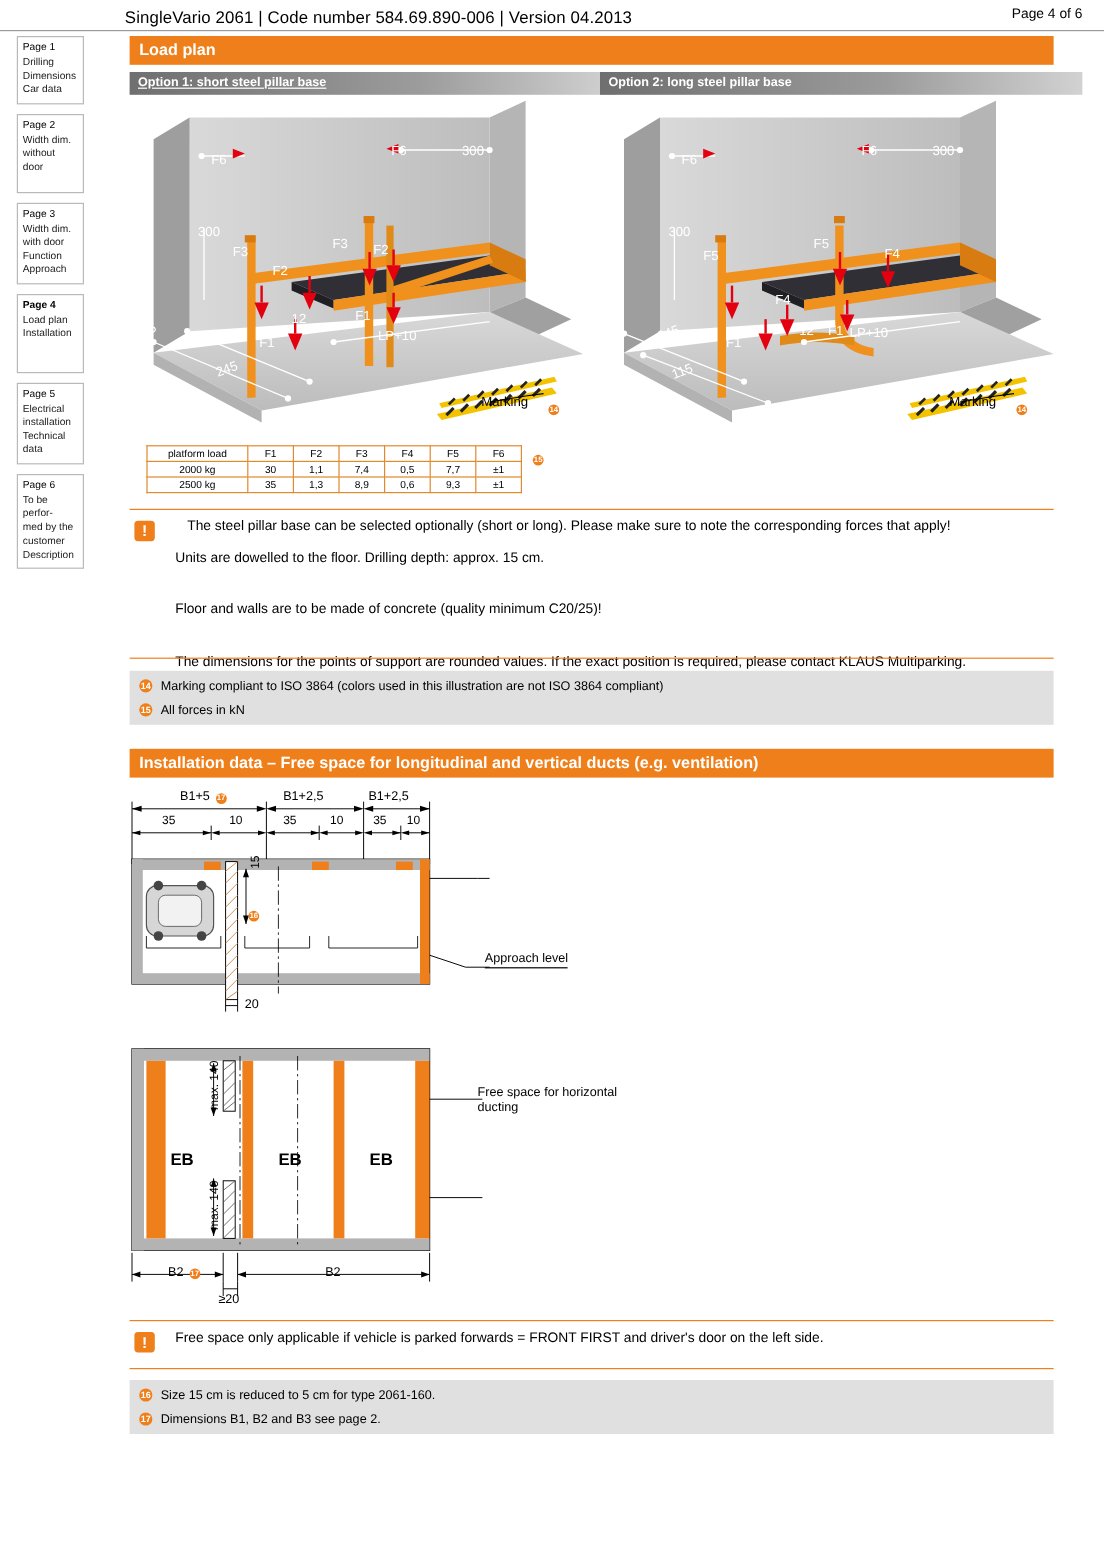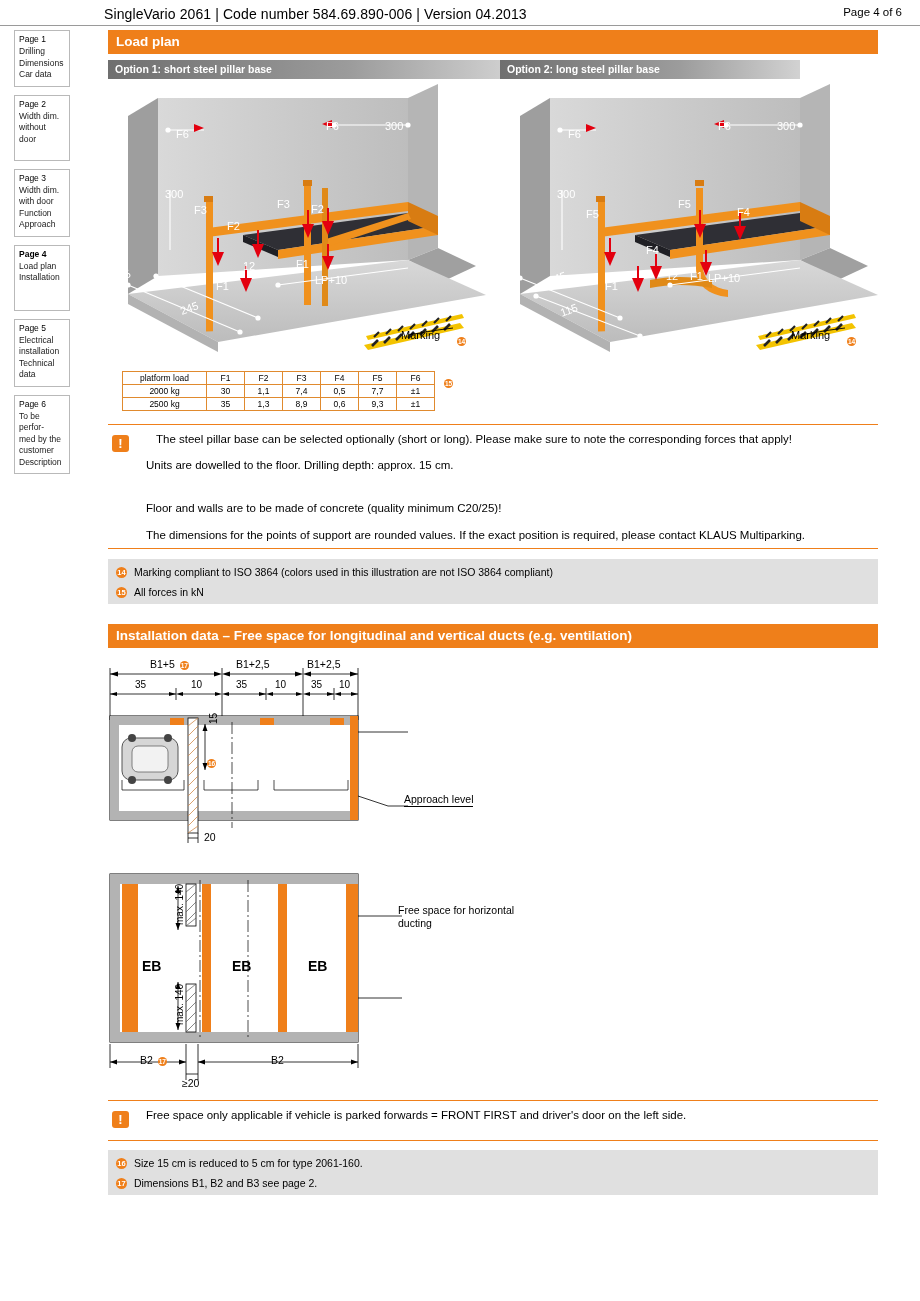--- a/index.html
+++ b/index.html
@@ -153,22 +153,22 @@
     <div class="nav-title">Page 6</div>
     <div class="nav-item">To be perfor-</div>
     <div class="nav-item">med by the</div>
     <div class="nav-item">customer</div>
     <div class="nav-item">Description</div>
   </div>
 </div>
 
 <div class="title-bar" style="left:108px; top:30px; width:770px;">Load plan</div>
 
-<div class="subtitle-bar" style="left:108px; top:60px; width:405px;">Option 1: short steel pillar base</div>
-<div class="subtitle-bar" style="left:500px; top:60px; width:300px;">Option 2: long steel pillar base</div>
+<div class="subtitle-bar" style="left:108px; top:60px; width:405px;text-decoration:underline;">Option 1: short steel pillar base</div>
+<div class="subtitle-bar" style="left:500px; top:60px; width:402px;">Option 2: long steel pillar base</div>
 
 <div class="illus" style="left:108px; top:80px;">
 <svg width="378" height="275" viewBox="0 0 378 275">
   <defs>
     <linearGradient id="wallA" x1="0" y1="0" x2="1" y2="0">
       <stop offset="0" stop-color="#c9c9c9"></stop>
           <stop offset="1" stop-color="#a8a8a8"></stop>
     </linearGradient>
     <linearGradient id="wallB" x1="0" y1="0" x2="1" y2="0">
       <stop offset="0" stop-color="#d9d9d9"></stop>
@@ -445,21 +445,21 @@
 </div>
 
 <div class="note-rule" style="left:108px; top:424px; width:770px;"></div>
 <div class="note-block" style="left:108px; top:432px; width:770px;">
   <div style="position:absolute;left:4px;top:2px;">
     <span class="warn-icon">!</span>
   </div>
   <div class="note-text" style="margin-left:48px;">The steel pillar base can be selected optionally (short or long). Please make sure to note the corresponding forces that apply!</div>
   <div class="note-text" style="margin-left:38px;margin-top:11px;">Units are dowelled to the floor. Drilling depth: approx. 15 cm.</div>
   <div class="note-text" style="margin-left:38px;margin-top:28px;">Floor and walls are to be made of concrete (quality minimum C20/25)!</div>
-  <div class="note-text" style="margin-left:38px;margin-top:12px;">The dimensions for the points of support are rounded values. If the exact position is required, please contact KLAUS Multiparking.</div>
+  <div class="note-text" style="margin-left:38px;margin-top:29px;">The dimensions for the points of support are rounded values. If the exact position is required, please contact KLAUS Multiparking.</div>
 </div>
 <div class="note-rule" style="left:108px; top:548px; width:770px;"></div>
 
 <div class="grey-box" style="left:108px; top:559px; width:770px; height:45px;">
   <div>
     <span class="sup">14</span>
     <span style="margin-left:4px;">Marking compliant to ISO 3864 (colors used in this illustration are not ISO 3864 compliant)</span>
   </div>
   <div style="margin-top:5px;">
     <span class="sup">15</span>

